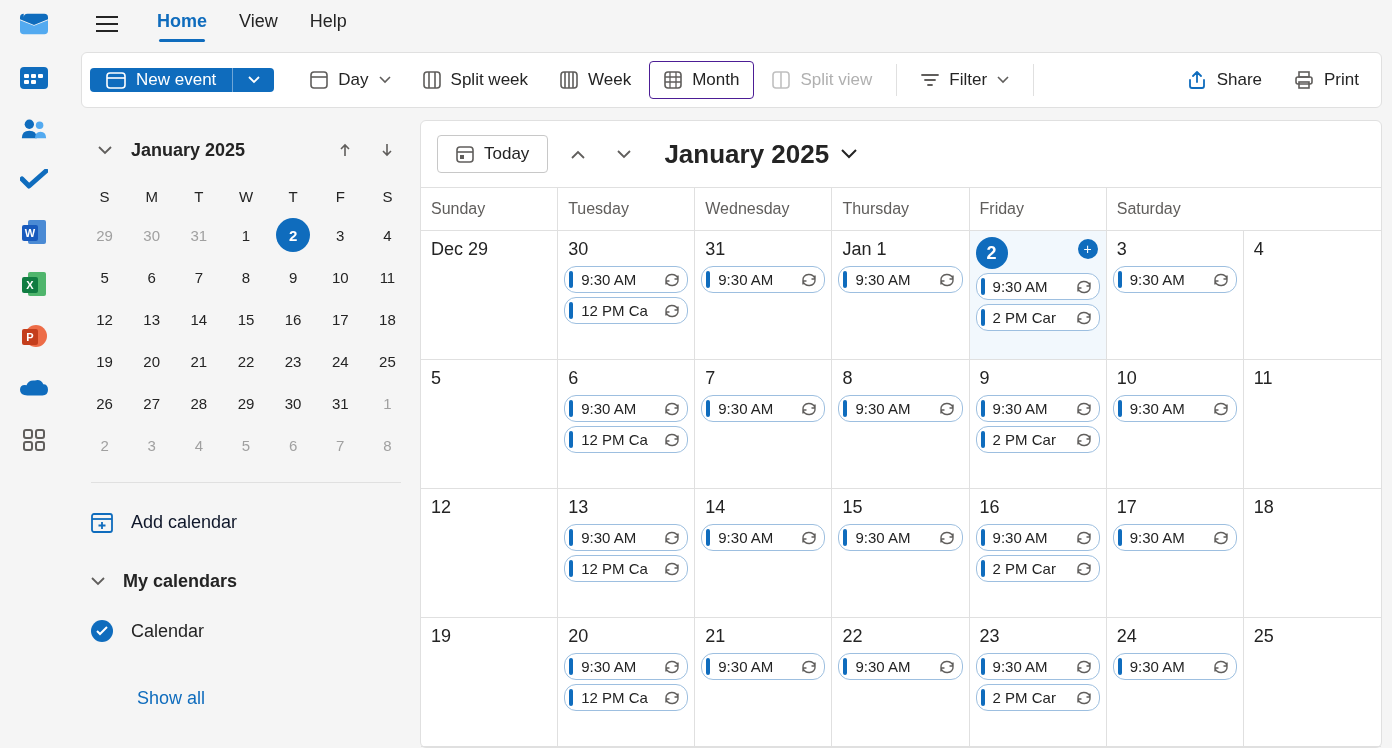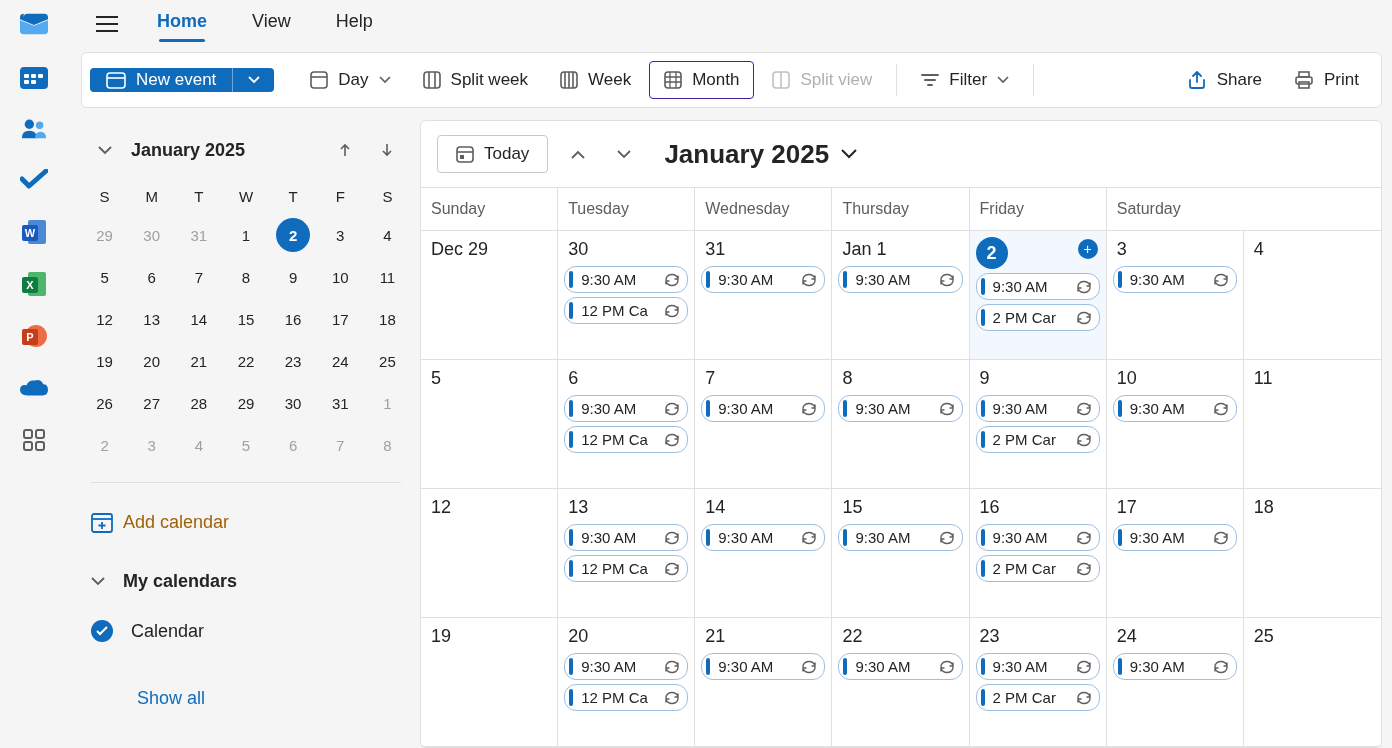--- a/index.html
+++ b/index.html
@@ -5,21 +5,21 @@
 * { box-sizing: border-box; margin: 0; padding: 0; }
 body { font-family: "Segoe UI", -apple-system, sans-serif; font-size: 14px; color: #242424; background: #f5f5f5; overflow: hidden; width: 1392px; height: 748px; }
 
 
 .app-rail { position: absolute; left: 0; top: 0; width: 67px; height: 100%; background: #f5f5f5; display: flex; flex-direction: column; align-items: center; padding-top: 10px; gap: 24px; }
 .app-rail .icon { width: 28px; height: 28px; display: flex; align-items: center; justify-content: center; }
 
 
 .titlebar { position: absolute; left: 67px; right: 0; top: 0; height: 48px; display: flex; align-items: center; padding-left: 28px; gap: 38px; }
 .hamburger { width: 24px; height: 24px; display: flex; align-items: center; justify-content: center; cursor: pointer; }
-.titlebar-tabs { display: flex; gap: 45px; }
+.titlebar-tabs { display: flex; gap: 32px; }
 .titlebar-tab { font-size: 18px; padding-bottom: 6px; cursor: pointer; position: relative; }
 .titlebar-tab.active { font-weight: 600; color: #0f6cbd; }
 .titlebar-tab.active::after { content: ""; position: absolute; left: 2px; right: 2px; bottom: -4px; height: 3px; background: #0f6cbd; border-radius: 2px; }
 
 
 .toolbar { position: absolute; left: 81px; right: 10px; top: 52px; height: 56px; background: #fff; border: 1px solid #e0e0e0; border-radius: 6px; display: flex; align-items: center; padding: 0 8px; gap: 4px; }
 .split-btn { display: flex; height: 24px; }
 .primary-btn { background: #0f6cbd; color: #fff; display: flex; align-items: center; gap: 10px; padding: 0 16px; border-radius: 4px 0 0 4px; font-size: 17px; cursor: pointer; }
 .dd-btn { background: #0f6cbd; color: #fff; display: flex; align-items: center; justify-content: center; width: 42px; border-left: 1px solid rgba(255,255,255,0.4); border-radius: 0 4px 4px 0; cursor: pointer; }
 .tool-btn { display: flex; align-items: center; gap: 10px; padding: 8px 14px; border-radius: 4px; font-size: 17px; cursor: pointer; color: #242424; }
@@ -36,21 +36,21 @@
 .mini-cal { margin-top: 8px; }
 .mini-cal-row { display: grid; grid-template-columns: repeat(7, 1fr); }
 .mini-cal-cell { height: 42px; display: flex; align-items: center; justify-content: center; font-size: 15px; cursor: pointer; color: #242424; }
 .mini-cal-cell.dim { color: #a0a0a0; }
 .mini-cal-cell.header { font-weight: 400; color: #242424; cursor: default; height: 36px; }
 .mini-cal-cell.today { position: relative; color: #fff; font-weight: 600; }
 .mini-cal-cell.today::before { content: ""; position: absolute; width: 34px; height: 34px; background: #0f6cbd; border-radius: 50%; z-index: -1; }
 .mini-cal-cell.today { z-index: 0; }
 .mini-cal-cell.today span { z-index: 1; }
 .sidebar-sep { height: 1px; background: #e0e0e0; margin: 16px 10px 20px; }
-.sidebar-link { display: flex; align-items: center; gap: 10px; padding: 8px 10px; color: #a16207; font-size: 18px; cursor: pointer; }
+.sidebar-link { display: flex; align-items: center; gap: 18px; padding: 8px 10px; color: #0f172a; font-size: 18px; cursor: pointer; }
 .sidebar-section { display: flex; align-items: center; gap: 18px; padding: 10px 10px; font-size: 18px; font-weight: 600; cursor: pointer; }
 .sidebar-item { display: flex; align-items: center; gap: 18px; padding: 10px 10px 10px 10px; font-size: 18px; cursor: pointer; }
 .checkbox-circle { width: 22px; height: 22px; border-radius: 50%; background: #0f6cbd; display: flex; align-items: center; justify-content: center; }
 .sidebar-showall { padding: 14px 56px; color: #0f6cbd; font-size: 18px; cursor: pointer; }
 
 
 .calendar-main { position: absolute; left: 420px; right: 10px; top: 120px; bottom: 0; background: #fff; border: 1px solid #e0e0e0; border-radius: 6px; display: flex; flex-direction: column; }
 .cal-header { display: flex; align-items: center; gap: 14px; padding: 14px 16px; }
 .today-btn { display: flex; align-items: center; gap: 10px; border: 1px solid #c8c8c8; border-radius: 4px; padding: 8px 18px; font-size: 17px; cursor: pointer; }
 .cal-title { font-size: 26px; font-weight: 700; margin-left: 10px; display: flex; align-items: center; gap: 12px; }

